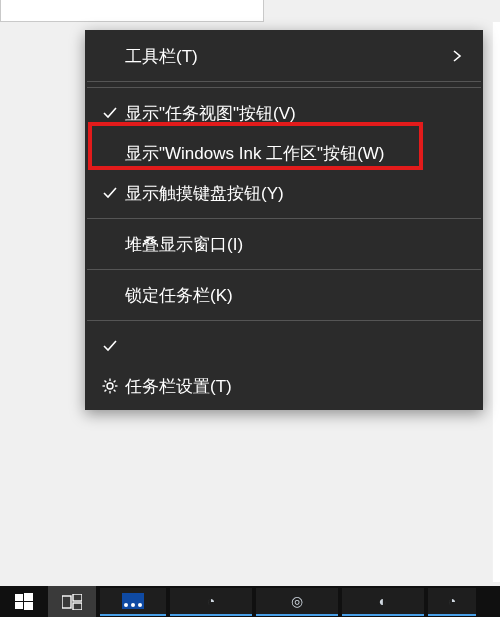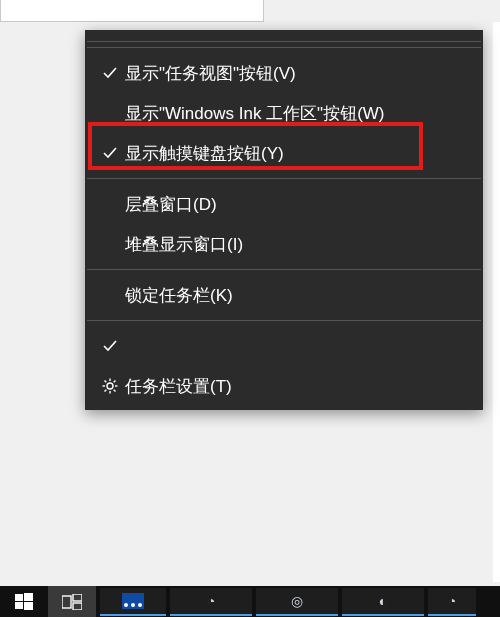--- a/index.html
+++ b/index.html
@@ -108,20 +108,29 @@
   .app-tile.w3 { width: 48px; }
   .app-tile .glyph { font-size: 14px; color:#cfd7df; }
 </style>
 </head>
 <body>
 
 <div class="partial-window"></div>
 <div class="right-strip"></div>
 
 <div class="context-menu" id="ctx">
+    <div class="menu-item">
+      <span class="lead"></span>
+      <span class="label">工具栏(T)</span>
+      <span class="tail chev-icon">
+        <svg width="10" height="14" viewBox="0 0 10 14">
+          <path d="M2 2 L8 7 L2 12" fill="none" stroke="#fff" stroke-width="1.6"></path>
+        </svg>
+      </span>
+    </div>
     <div class="sep"></div>
     <div class="sep"></div>
     <div class="menu-item">
       <span class="lead check-icon">
         <svg width="16" height="16" viewBox="0 0 16 16">
           <path d="M2 8 L6 12 L14 3" fill="none" stroke="#ffffff" stroke-width="1.6"></path>
         </svg>
       </span>
       <span class="label">显示"任务视图"按钮(V)</span>
       <span class="tail"></span>
@@ -134,25 +143,20 @@
     <div class="menu-item">
       <span class="lead check-icon">
         <svg width="16" height="16" viewBox="0 0 16 16">
           <path d="M2 8 L6 12 L14 3" fill="none" stroke="#ffffff" stroke-width="1.6"></path>
         </svg>
       </span>
       <span class="label">显示触摸键盘按钮(Y)</span>
       <span class="tail"></span>
     </div>
     <div class="sep"></div>
-    <div class="menu-item">
-      <span class="lead"></span>
-      <span class="label">层叠窗口(D)</span>
-      <span class="tail"></span>
-    </div>
     <div class="menu-item">
       <span class="lead"></span>
       <span class="label">堆叠显示窗口(I)</span>
       <span class="tail"></span>
     </div>
     <div class="sep"></div>
     <div class="menu-item">
       <span class="lead"></span>
       <span class="label">锁定任务栏(K)</span>
       <span class="tail"></span>

